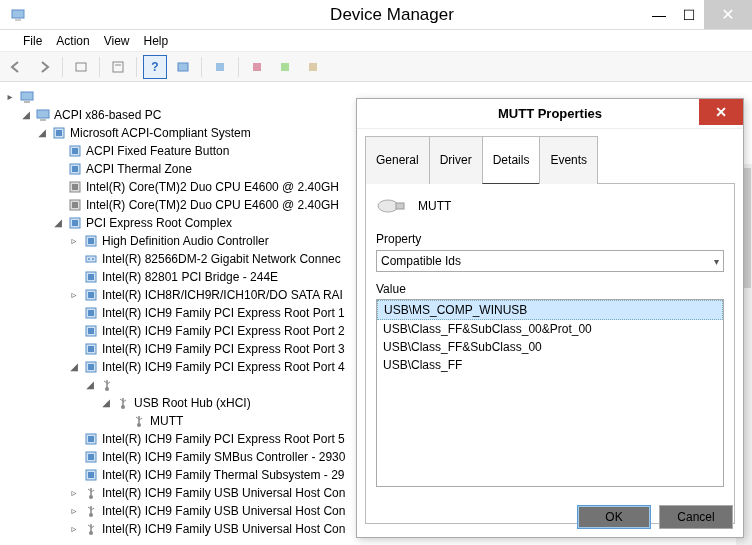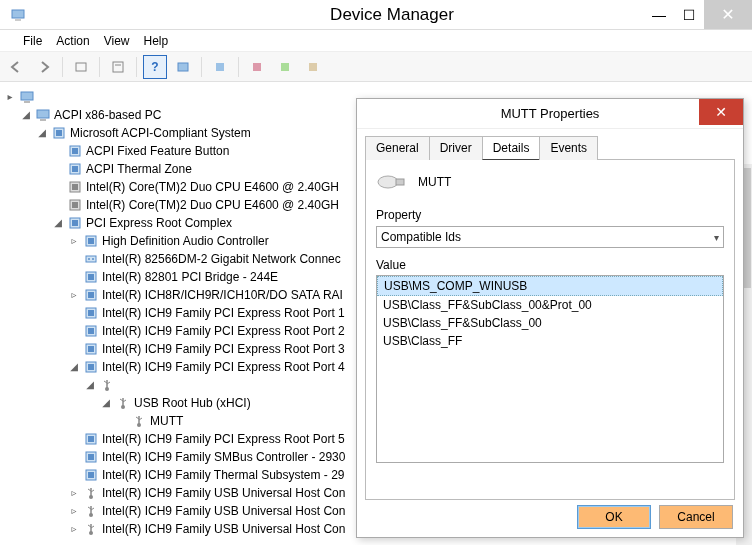--- a/index.html
+++ b/index.html
@@ -26,39 +26,39 @@
 .content { position: relative; height: calc(545px - 30px - 22px - 30px); overflow: hidden; }
 .tree { padding: 6px 4px; line-height: 18px; white-space: nowrap; }
 .node { display: flex; align-items: center; height: 18px; }
 .tw { width: 12px; text-align: center; color: #666; font-size: 10px; }
 .tw.empty { color: transparent; }
 .ticon { width: 16px; height: 16px; margin: 0 3px; display: inline-flex; align-items: center; justify-content: center; font-size: 11px; }
 .ind { display: inline-block; }
 
 
 .dialog { position: absolute; left: 356px; top: 98px; width: 388px; height: 440px; background: #fff; border: 1px solid #aaa; box-shadow: 2px 2px 8px rgba(0,0,0,0.2); }
-.dlg-title { height: 30px; background: #fff; display: flex; align-items: center; position: relative; border-bottom: 1px solid #eee; }
+.dlg-title { height: 30px; background: #fff; display: flex; align-items: center; position: relative; border-bottom: 1px solid #eee; font-weight: bold; }
 .dlg-title .t { position: absolute; left: 50%; transform: translateX(-50%); font-size: 13px; }
 .dlg-close { position: absolute; right: 0; top: 0; width: 44px; height: 26px; background: #c84031; color: #fff; display: flex; align-items: center; justify-content: center; font-size: 14px; }
 .dlg-body { padding: 6px 8px 8px 8px; position: relative; height: calc(100% - 30px); }
 .tabs { display: flex; border-bottom: 1px solid #bbb; }
-.tab { padding: 4px 10px; border: 1px solid #bbb; border-bottom: none; background: #f4f4f4; margin-right: -1px; position: relative; top: 1px; }
+.tab { padding: 16px 10px; border: 1px solid #bbb; border-bottom: none; background: #f4f4f4; margin-right: -1px; position: relative; top: 1px; }
 .tab.active { background: #fff; border-bottom: 1px solid #404040; }
 .tab-content { border: 1px solid #bbb; border-top: none; padding: 10px; height: 340px; }
 .dev-head { display: flex; align-items: center; gap: 10px; margin-bottom: 14px; }
 .dev-head .dicon { width: 32px; height: 24px; }
 .prop-label { margin-bottom: 4px; }
 .combo { width: 100%; height: 22px; border: 1px solid #aaa; background: #fff; display: flex; align-items: center; padding: 0 4px; justify-content: space-between; }
 .combo .chev { font-size: 10px; color: #555; }
 .val-label { margin-top: 10px; margin-bottom: 3px; }
 .val-list { border: 1px solid #aaa; height: 188px; overflow: auto; background: #fff; }
 .val-item { padding: 2px 6px; }
 .val-item.sel { background: #cde8ff; border: 1px dotted #7ab; }
 .dlg-buttons { position: absolute; right: 10px; bottom: 8px; display: flex; gap: 8px; }
-.btn { min-width: 74px; height: 24px; border: 1px solid #aaa; background: #fdba74; display: flex; align-items: center; justify-content: center; }
+.btn { min-width: 74px; height: 24px; border: 1px solid #aaa; background: #737373; display: flex; align-items: center; justify-content: center; }
 .btn.default { border: 1px solid #5a9bd5; box-shadow: 0 0 0 1px #9ecaed inset; }
 
 .scrollbar { position: absolute; right: 0; top: 82px; width: 16px; height: calc(100% - 82px); background: #f0f0f0; }
 .scroll-thumb { position: absolute; left: 1px; width: 14px; background: #cfcfcf; }
 </style>
 </head>
 <body>
 
 <div class="titlebar">
   <div class="icon-slot">

